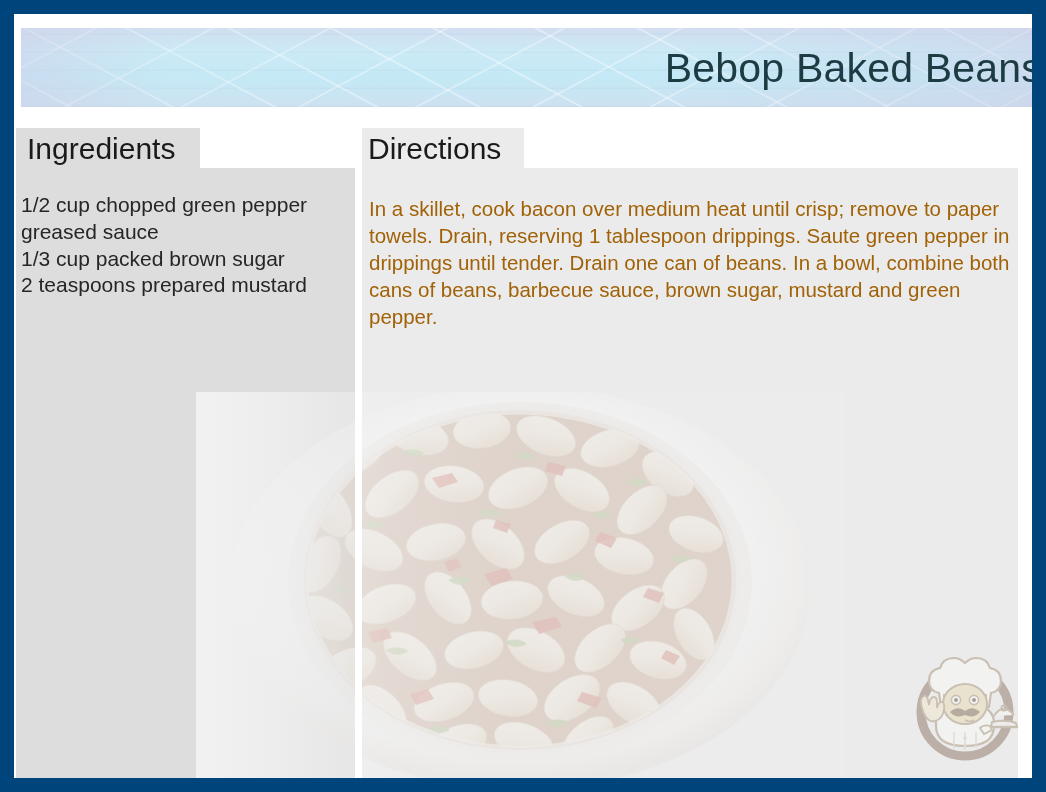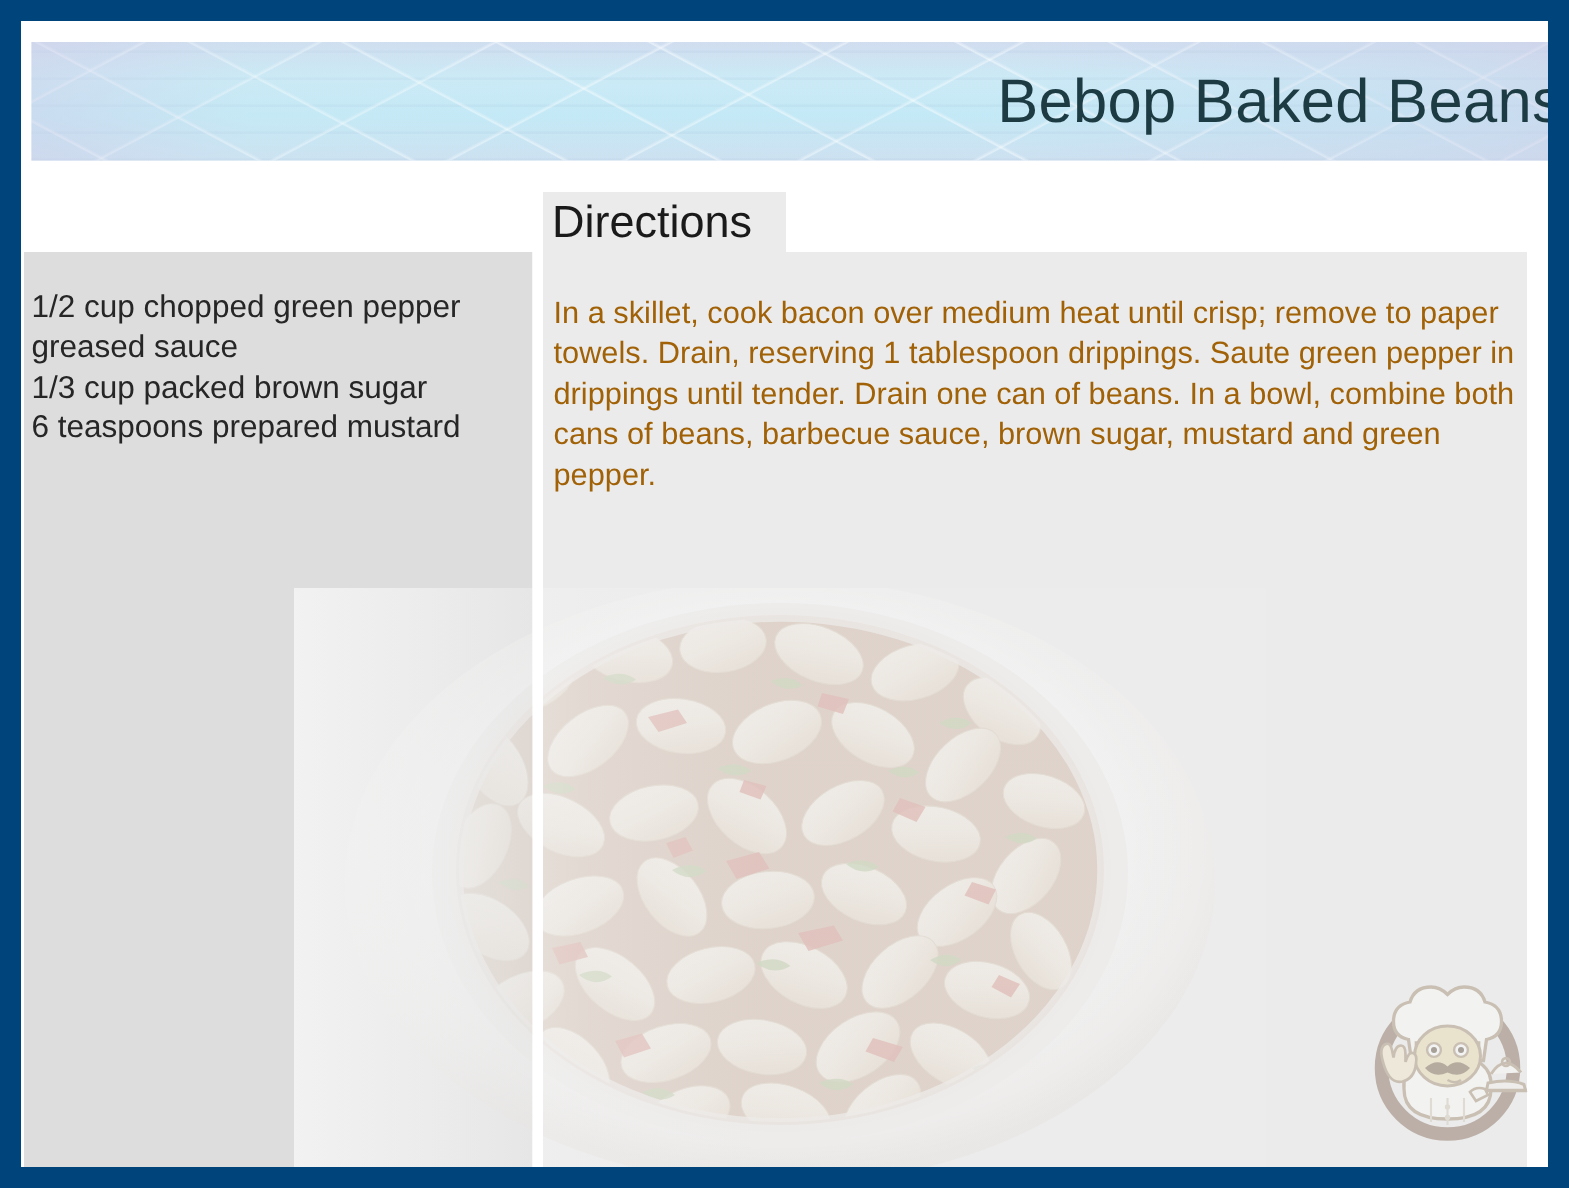--- a/index.html
+++ b/index.html
@@ -336,29 +336,32 @@
         </g>
 
         <ellipse cx="324" cy="188" rx="216" ry="170" fill="none" stroke="#efe7e0" stroke-width="9" opacity="0.75"></ellipse>
       </svg>
     </div>
     <div class="photo-veil"></div>
   </div>
 
   <div class="panel-gap"></div>
 
+  <div class="tab tab-ingredients">
+    <span class="tab-label">Ingredients</span>
+  </div>
   <div class="tab tab-directions">
     <span class="tab-label">Directions</span>
   </div>
 
   <div class="ingredients-list">
     <div class="ingredient-line">1/2 cup chopped green pepper</div>
     <div class="ingredient-line">greased sauce</div>
     <div class="ingredient-line">1/3 cup packed brown sugar</div>
-    <div class="ingredient-line">6 teaspoons prepared mustard</div>
+    <div class="ingredient-line">2 teaspoons prepared mustard</div>
   </div>
 
   <div class="directions-body">
     <p class="directions-para">In a skillet, cook bacon over medium heat until crisp; remove to paper towels. Drain, reserving 1 tablespoon drippings. Saute green pepper in drippings until tender. Drain one can of beans. In a bowl, combine both cans of beans, barbecue sauce, brown sugar, mustard and green pepper.</p>
   </div>
 
   <div class="chef-logo">
     <svg viewBox="0 0 118 122" width="118" height="122">
       <circle cx="59" cy="66" r="44" fill="none" stroke="#7b5f4a" stroke-width="9"></circle>
       <path d="M34 22 q-11 2 -11 13 0 10 10 12 l2 14 h48 l2 -14 q10 -2 10 -12 0 -11 -11 -13 -3 -10 -14 -10 -6 0 -11 5 -5 -5 -11 -5 -11 0 -14 10 z" fill="#fdfdfb" stroke="#9c8568" stroke-width="2.2"></path>

